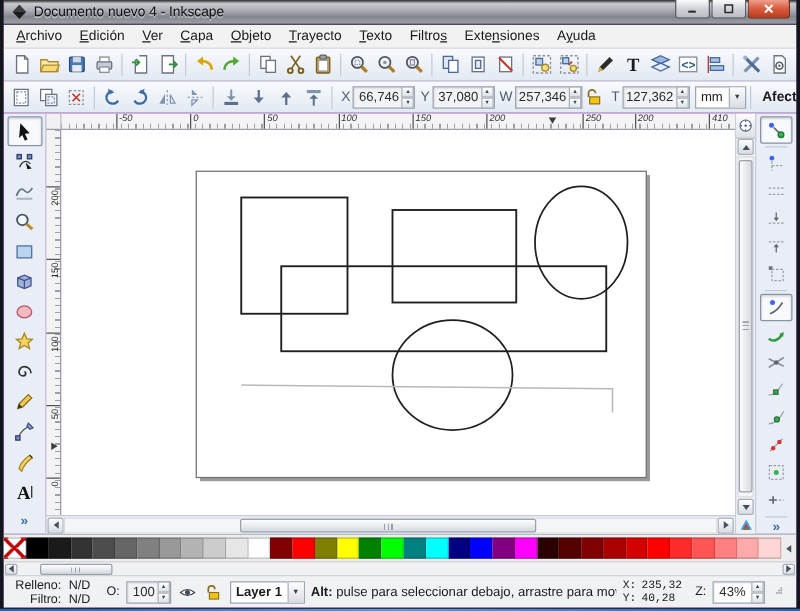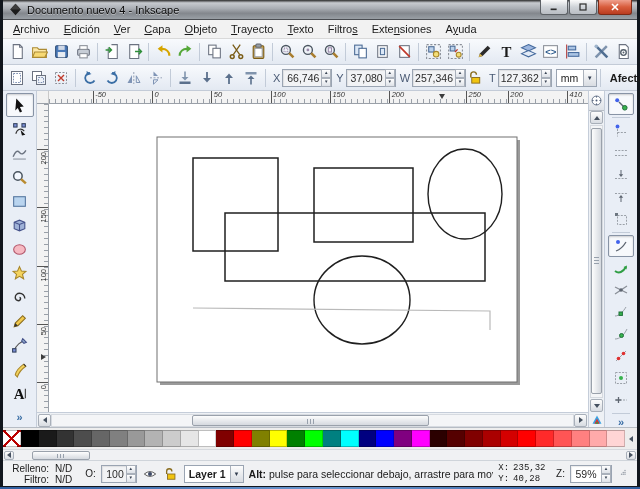--- a/index.html
+++ b/index.html
@@ -939,21 +939,21 @@
       <b>Alt:</b><span> pulse para seleccionar debajo, arrastre para mover la selecci</span>
     </span>
     <span class="coords">
       <span>X:</span>
       <span class="num">235,32</span>
       <span>Y:</span>
       <span class="num">40,28</span>
     </span>
     <span class="zlbl">Z:</span>
     <span class="spin zoomf" style="background:#fff;">
-      <span class="sval">59%</span>
+      <span class="sval">43%</span>
       <span class="updown">
             <i class="up"></i>
             <i class="dn"></i>
           </span>
     </span>
     <span class="sicon">
           <i class="ic">
             <svg viewBox="0 0 16 16" width="10" height="10" aria-hidden="true">
               <circle cx="8" cy="2.5" r="1.2" fill="#9aa1ab"></circle>
               <circle cx="5.2" cy="5.5" r="1.2" fill="#9aa1ab"></circle>

